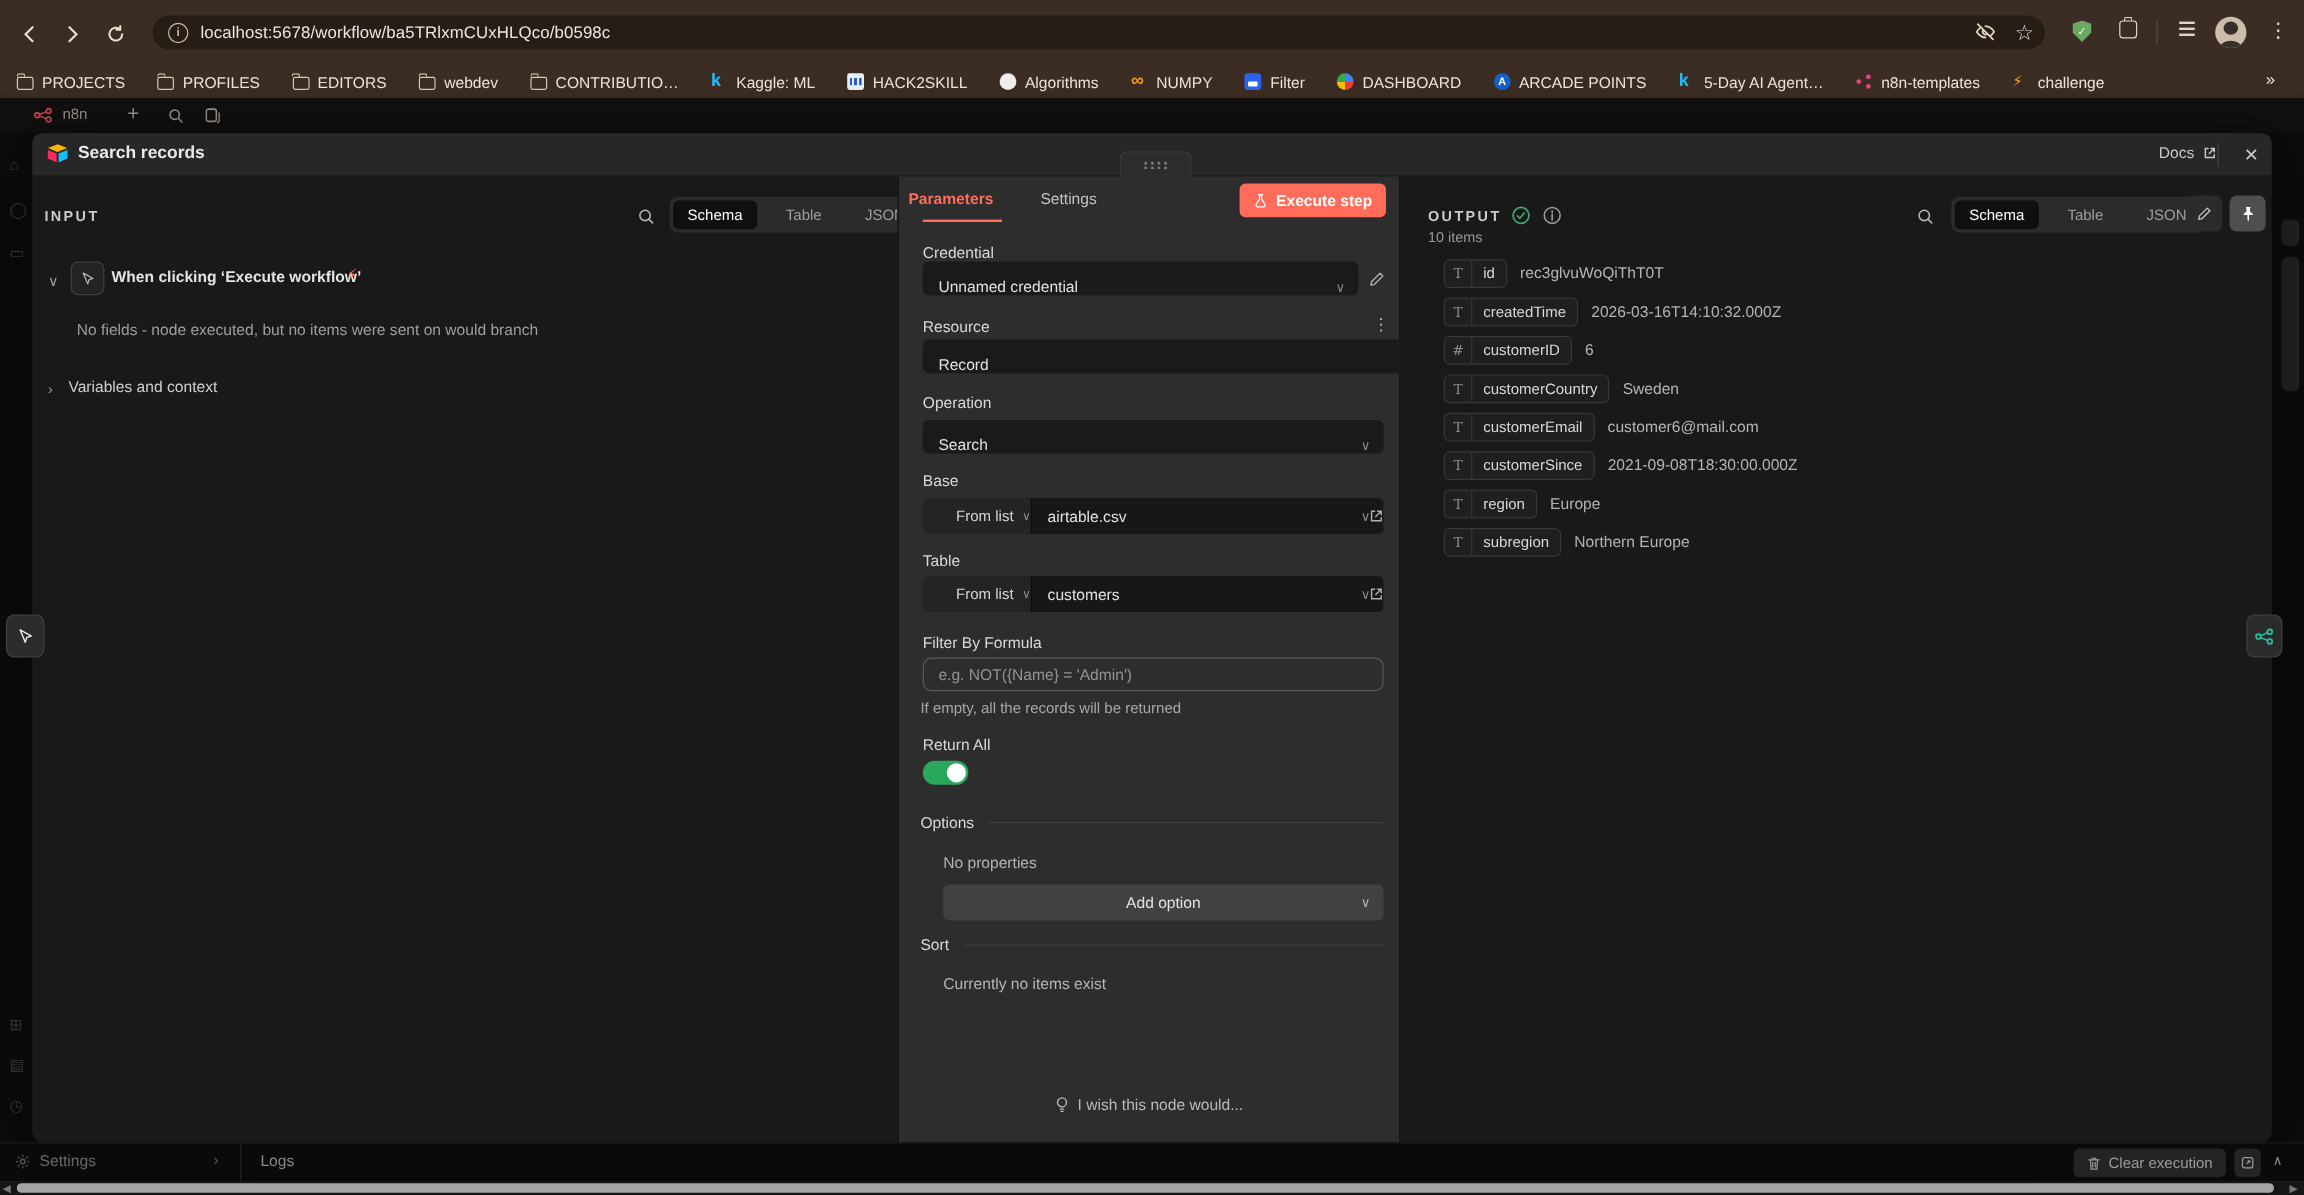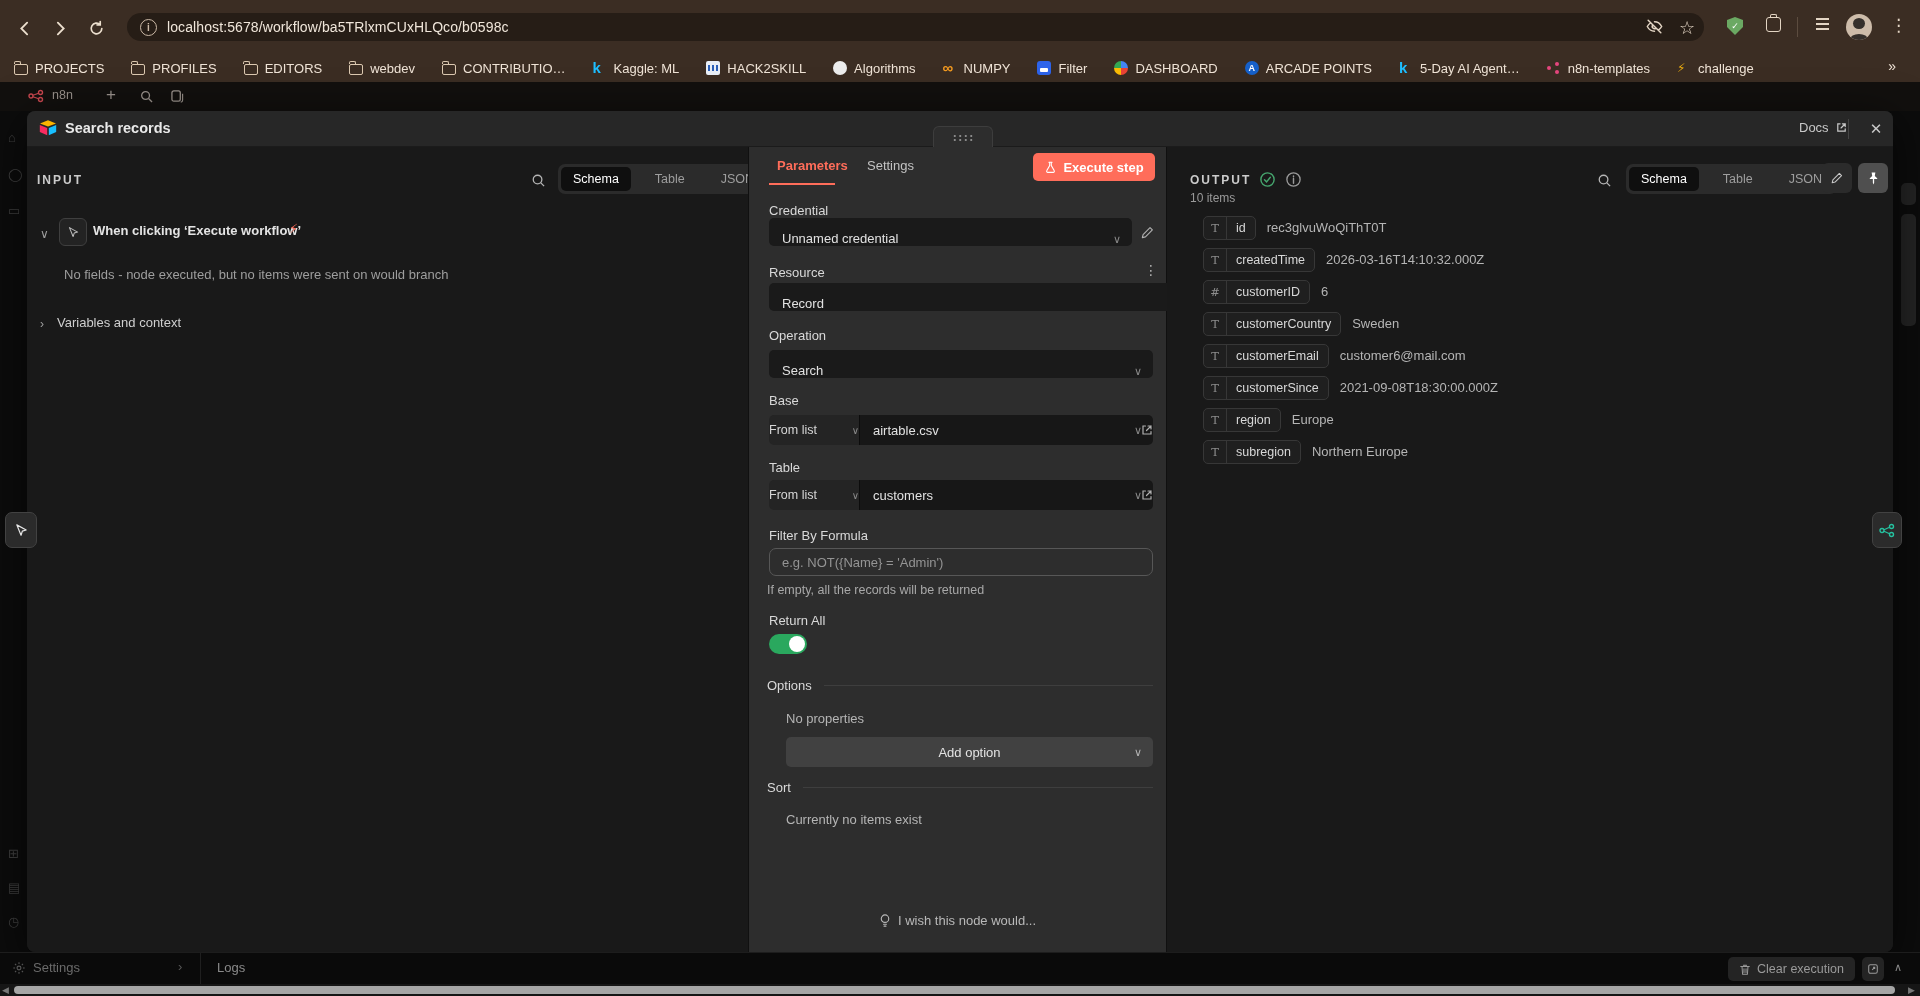--- a/index.html
+++ b/index.html
@@ -97,21 +97,21 @@
   .tab-param{color:#ff6d5a;font-size:13px;font-weight:600;cursor:pointer;}
   .tab-set{color:#c2c2c2;font-size:13px;cursor:pointer;}
   .tab-underline{position:absolute;left:20px;top:36px;width:66px;height:2px;background:#ff6d5a;}
   .exec-btn{position:absolute;left:284px;top:6px;width:122px;height:28px;background:#ff6d5a;border-radius:5px;
             display:flex;align-items:center;justify-content:center;gap:6px;color:#fff;font-size:13px;font-weight:600;cursor:pointer;}
   .f-label{position:absolute;left:20px;color:#d9d9d9;font-size:13px;}
   .f-select{position:absolute;left:20px;width:363px;height:28px;background:#1a1a1a;border-radius:5px;display:flex;align-items:flex-end;cursor:pointer;}
   .f-select .val{margin-left:13px;color:#e2e2e2;font-size:13px;flex:1;}
   .f-select .dd{margin-right:11px;color:#8a8a8a;font-size:11px;}
   .rl-row{position:absolute;left:20px;width:384px;height:30px;display:flex;border-radius:5px;overflow:hidden;cursor:pointer;}
-  .rl-mode{width:90px;background:#242424;border-right:1px solid #0c0c0c;display:flex;align-items:center;justify-content:space-between;gap:7px;
+  .rl-mode{width:90px;background:#242424;border-right:1px solid #0c0c0c;display:flex;align-items:center;justify-content:flex-end;gap:7px;
            color:#d6d6d6;font-size:12.5px;flex:0 0 auto;}
   .rl-val{flex:1;background:#171717;display:flex;align-items:center;}
   .rl-val .val{margin-left:13px;color:#e2e2e2;font-size:13px;flex:1;}
   .rl-val .dd{margin-right:11px;color:#8a8a8a;font-size:11px;}
   .side-ic{position:absolute;left:389px;width:18px;height:18px;color:#b0b0b0;display:flex;align-items:center;justify-content:center;cursor:pointer;}
   .filter-input{position:absolute;left:20px;width:384px;height:28px;box-sizing:border-box;background:transparent;
                 border:1px solid #575757;border-radius:7px;color:#e2e2e2;font-size:13px;padding:0 12px;outline:none;
                 font-family:"Liberation Sans",sans-serif;}
   .filter-input::placeholder{color:#949494;}
   .hint{position:absolute;left:18px;color:#a8a8a8;font-size:12.5px;}
@@ -359,21 +359,21 @@
     <span class="abs in-label" style="left:66px;top:76px;">When clicking ‘Execute workflow’</span>
     <span class="abs" style="left:262px;top:74px;color:#ff6d5a;font-size:13px;">⚡</span>
 
     <span class="abs muted" style="left:37px;top:120px;">No fields - node executed, but no items were sent on would branch</span>
 
     <span class="abs chev" style="left:13px;top:170px;">›</span>
     <span class="abs" style="left:30px;top:168px;color:#cfcfcf;font-size:13px;">Variables and context</span>
   </div>
 
   <div class="panel-main">
-    <span class="abs tab-param" style="left:28px;top:11px;">Parameters</span>
+    <span class="abs tab-param" style="left:8px;top:11px;">Parameters</span>
     <div class="tab-underline"></div>
     <span class="abs tab-set" style="left:118px;top:11px;">Settings</span>
     <div class="exec-btn">
       <svg width="13" height="13" viewBox="0 0 16 16">
           <path d="M6 1.5h4M7 1.5v4.2l-3.4 5.8A1.5 1.5 0 0 0 4.9 14h6.2a1.5 1.5 0 0 0 1.3-2.5L9 5.7V1.5" stroke="#fff" stroke-width="1.3" fill="none" stroke-linecap="round"></path>
         </svg>
       <span>Execute step</span>
     </div>
 
     <span class="f-label" style="top:56px;">Credential</span>

